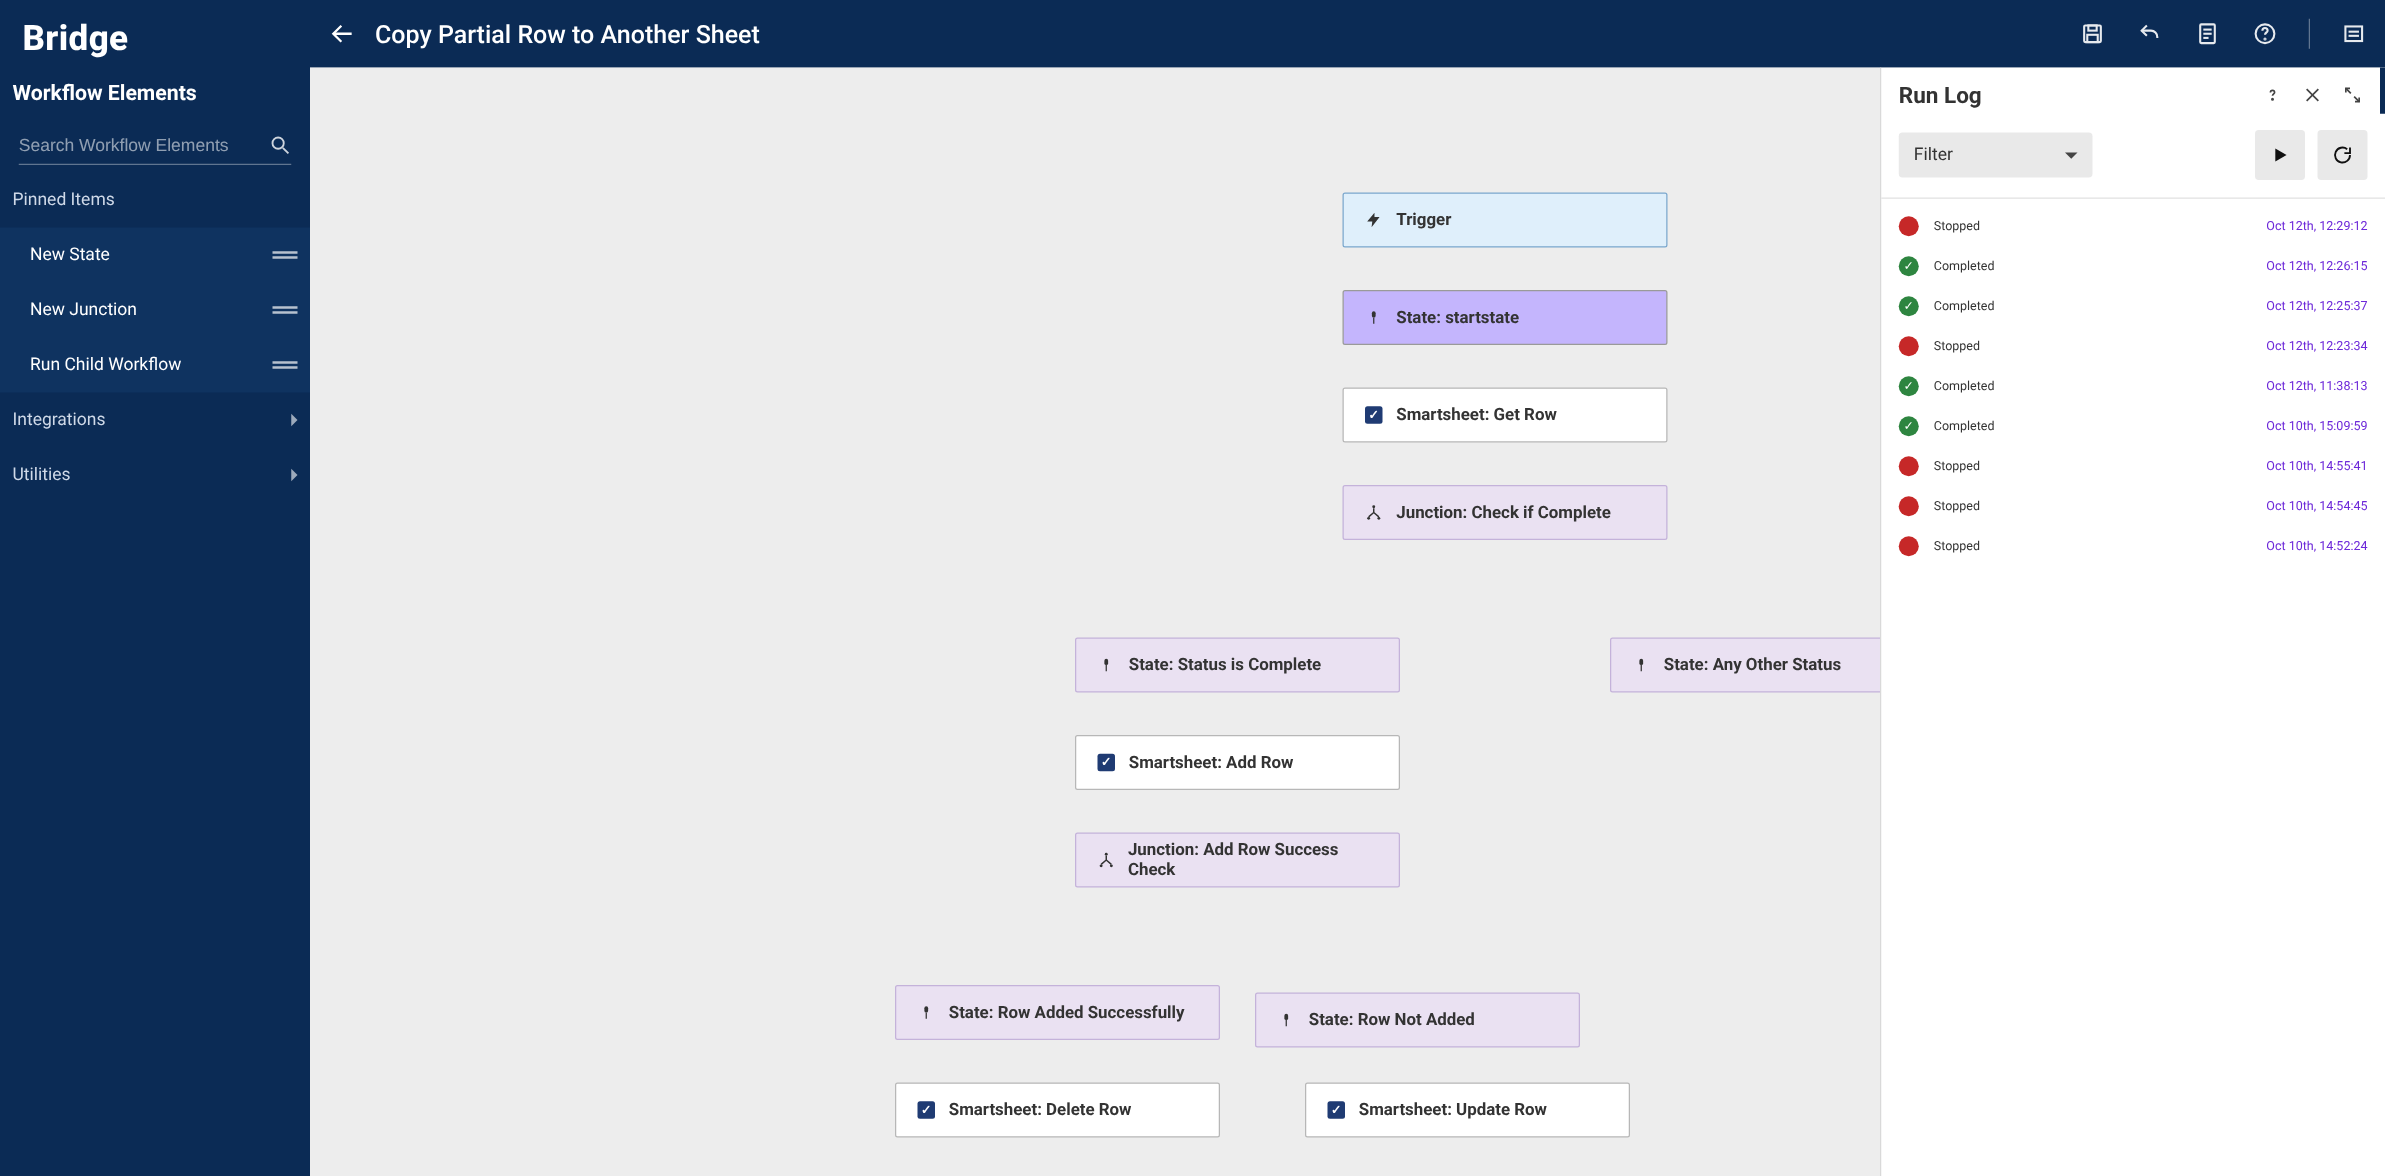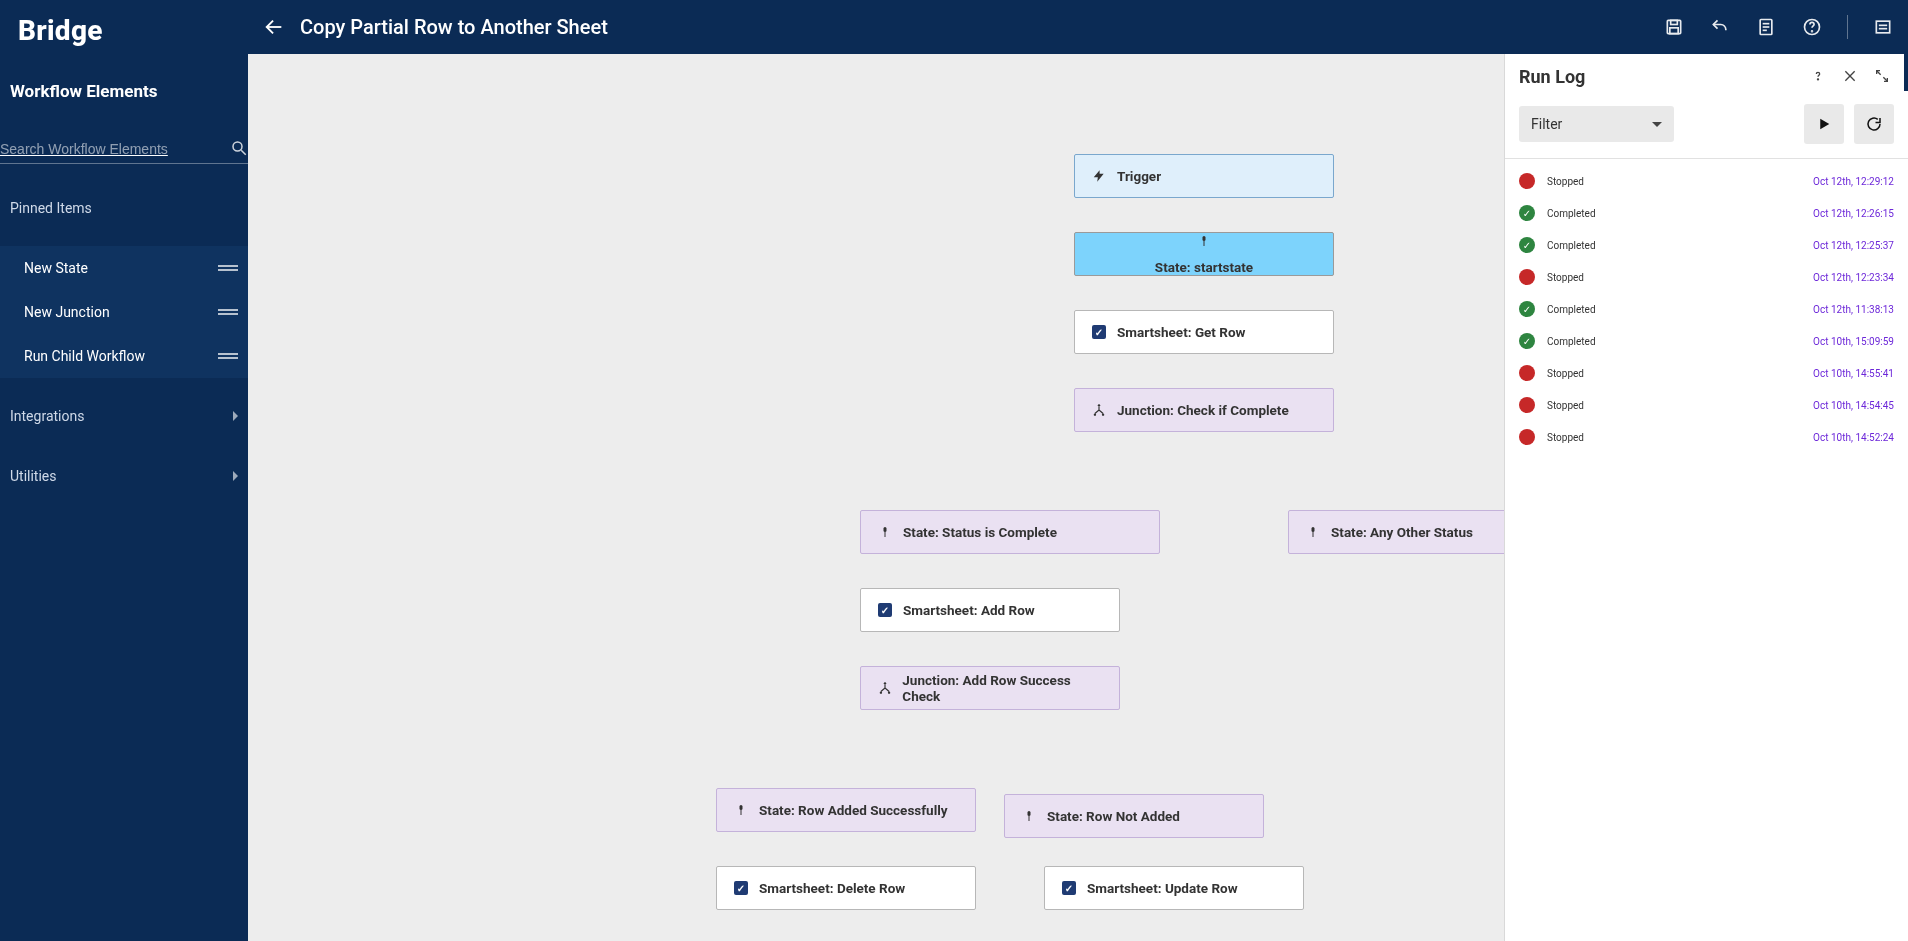--- a/index.html
+++ b/index.html
@@ -1,23 +1,23 @@
 <!DOCTYPE html>
 <html><head>
 <meta charset="utf-8">
 <style>
   * { box-sizing: border-box; margin: 0; padding: 0; }
   html, body { width: 1908px; height: 941px; font-family: -apple-system, BlinkMacSystemFont, "Segoe UI", Roboto, Helvetica, Arial, sans-serif; font-size: 13px; color: #333; }
   body { display: flex; height: 100%; overflow: hidden; background: #ededed; }
 
   
-  .sidebar { width: 248px; flex: 0 0 248px; background: #0b2b55; color: #fff; display: flex; flex-direction: column; gap: 16px; }
+  .sidebar { width: 248px; flex: 0 0 248px; background: #0b2b55; color: #fff; display: flex; flex-direction: column; }
   .logo { font-size: 28px; font-weight: 800; padding: 14px 18px 10px; letter-spacing: .3px; }
   .side-heading { font-size: 17px; font-weight: 700; padding: 8px 10px 16px; }
-  .search-wrap { margin: 0 0 6px; display: flex; align-items: flex-end; border-bottom: 1px solid rgba(255,255,255,.35); padding: 6px 0; text-decoration: underline; }
+  .search-wrap { margin: 0 15px 6px; display: flex; align-items: center; border-bottom: 1px solid rgba(255,255,255,.35); padding: 6px 0; }
   .search-wrap input { flex: 1; background: transparent; border: none; outline: none; color: #fff; font-size: 14px; }
   .search-wrap input::placeholder { color: rgba(255,255,255,.55); }
   .search-icon { width: 18px; height: 18px; opacity: .8; }
   .side-section { font-size: 14px; padding: 14px 10px; color: #cfd9e8; }
   .pinned { background: #0f3360; }
   .pinned-item { display: flex; justify-content: space-between; align-items: center; padding: 14px 10px 14px 24px; color: #fff; font-size: 14px; }
   .handle { width: 20px; height: 10px; display: inline-block; position: relative; }
   .handle::before, .handle::after { content: ""; position: absolute; left: 0; right: 0; height: 2px; background: rgba(255,255,255,.7); }
   .handle::before { top: 2px; } .handle::after { bottom: 2px; }
   .nav-item { display: flex; justify-content: space-between; align-items: center; padding: 14px 10px; color: #cfd9e8; font-size: 14px; }
@@ -34,21 +34,21 @@
 
   .body { flex: 1; display: flex; overflow: hidden; }
 
   
   .canvas { flex: 1; position: relative; background: #ededed; overflow: hidden; }
   .edges { position: absolute; inset: 0; }
   .node { position: absolute; display: flex; align-items: center; gap: 10px; padding: 0 16px; height: 44px; border: 1px solid #b7b7b7; border-radius: 2px; font-size: 13.5px; font-weight: 700; color: #333; background: #fff; }
   .node .icon { width: 16px; height: 16px; display: inline-flex; align-items:center; justify-content:center; }
   .trigger { background: #dfeffb; border-color: #7aa7cd; }
   .state   { background: #eae1f2; border-color: #c4b2da; }
-  .startst { background: #7dd3fc; border-color: #9a9a9a; flex-direction: column; }
+  .startst { background: #c4b5fd; border-color: #9a9a9a; }
   .action  { background: #ffffff; border-color: #b7b7b7; }
   .junction{ background: #eae1f2; border-color: #c4b2da; }
   .sm { position:relative; display:inline-block; width:14px; height:14px; background:#1f3b73; border-radius:2px; }
   .sm::after { content:"✓"; color:#fff; font-size:10px; position:absolute; inset:0; display:flex; align-items:center; justify-content:center; }
 
   
   .runlog { width: 404px; flex: 0 0 404px; background: #fff; border-left: 1px solid #d9d9d9; display: flex; flex-direction: column; }
   .runlog-header { display: flex; align-items: center; padding: 10px 14px; }
   .runlog-title { font-size: 18px; font-weight: 700; }
   .runlog-actions { margin-left: auto; display: flex; gap: 8px; align-items: center; }
@@ -226,21 +226,21 @@
             <svg viewBox="0 0 24 24" width="14" height="14" fill="#333">
               <circle cx="12" cy="4" r="2"></circle>
               <circle cx="5" cy="20" r="2"></circle>
               <circle cx="19" cy="20" r="2"></circle>
               <path d="M12 6 v6 M12 12 5 18 M12 12 19 18" stroke="#333" stroke-width="2" fill="none"></path>
             </svg>
           </span>
         <span>Junction: Check if Complete</span>
       </div>
 
-      <div class="node state" style="left:612px; top:456px; width:300px;">
+      <div class="node state" style="left:612px; top:456px; width:260px;">
         <span class="icon">
             <svg viewBox="0 0 24 24" width="12" height="14" fill="#333">
               <rect x="9" y="2" width="6" height="10" rx="3"></rect>
               <rect x="11" y="12" width="2" height="10"></rect>
             </svg>
           </span>
         <span>State: Status is Complete</span>
       </div>
 
       <div class="node state" style="left:1040px; top:456px; width:260px;">

